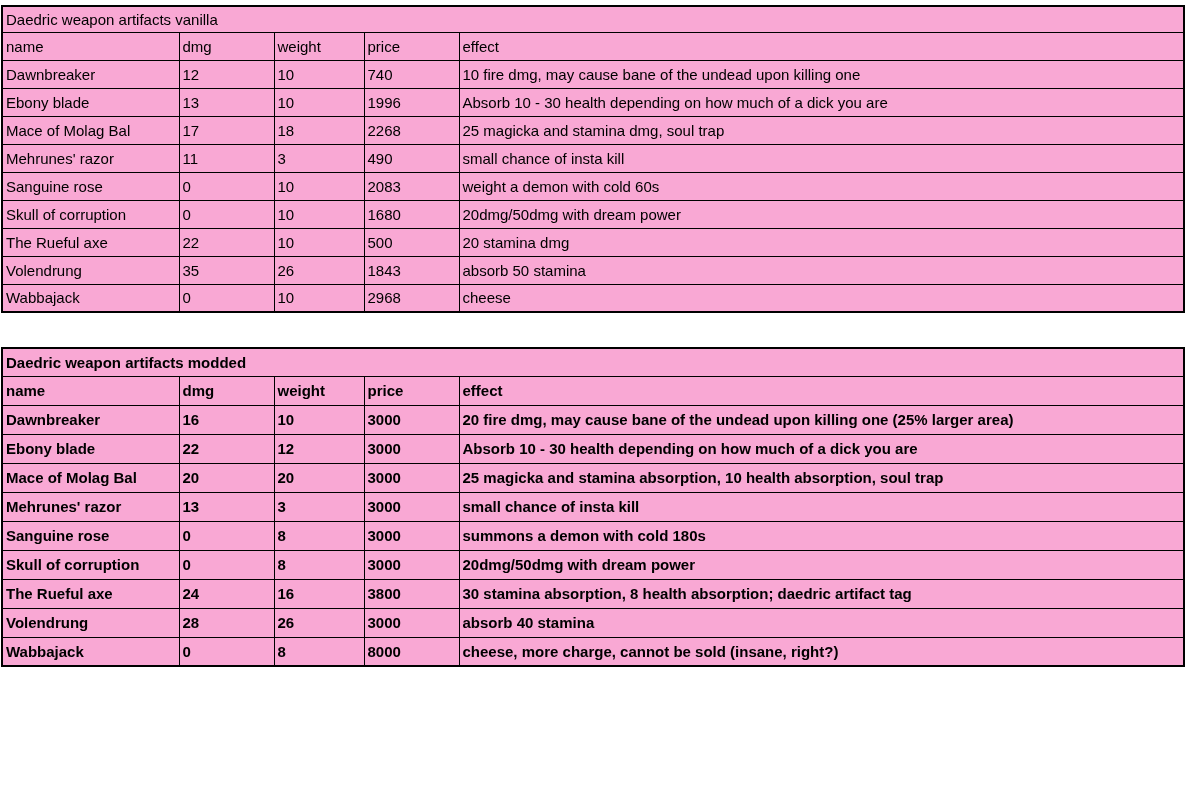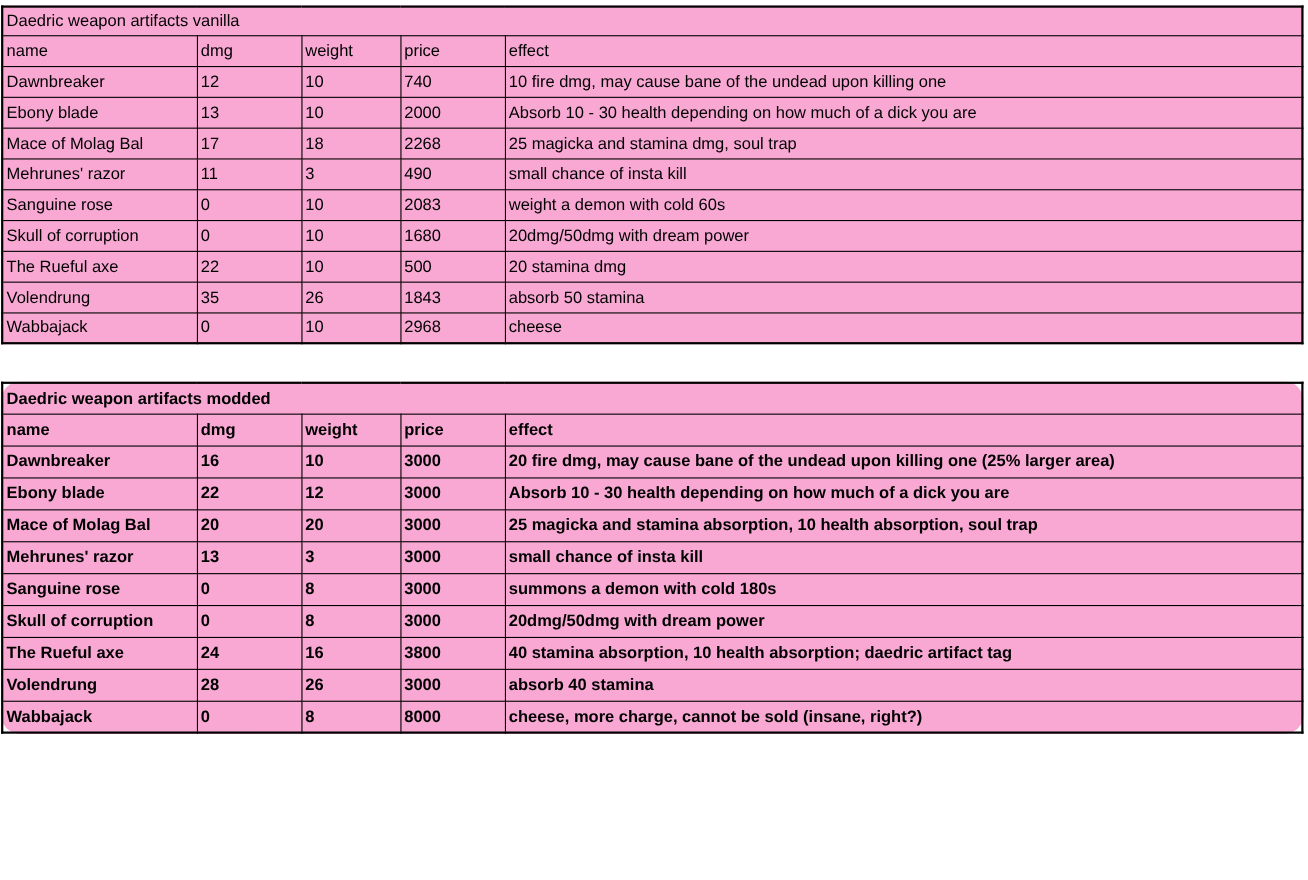--- a/index.html
+++ b/index.html
@@ -28,21 +28,21 @@
     text-align: left;
     vertical-align: middle;
     padding: 0 3px;
     overflow: hidden;
     white-space: nowrap;
   }
   td.title-cell { text-align: center; }
   td.num { text-align: right; }
 
   #table-vanilla { left: 1px; top: 5px;   width: 1184px; }
-  #table-modded  { left: 1px; top: 347px; width: 1184px; border-radius: 17px; }
+  #table-modded  { left: 1px; top: 347px; width: 1184px; }
 
   #table-vanilla tr { height: 28px; }
   #table-vanilla tr.title-row { height: 26px; }
   #table-modded tr { height: 29px; }
   #table-modded tr.title-row { height: 28px; }
 
   
   #table-modded td, #table-modded th { font-weight: bold; }
 </style>
 </head>
@@ -71,21 +71,21 @@
     <td class="cell">Dawnbreaker</td>
     <td class="cell num">12</td>
     <td class="cell num">10</td>
     <td class="cell num">740</td>
     <td class="cell">10 fire dmg, may cause bane of the undead upon killing one</td>
   </tr>
       <tr class="data-row">
     <td class="cell">Ebony blade</td>
     <td class="cell num">13</td>
     <td class="cell num">10</td>
-    <td class="cell num">2000</td>
+    <td class="cell num">1996</td>
     <td class="cell">Absorb 10 - 30 health depending on how much of a dick you are</td>
   </tr>
       <tr class="data-row">
     <td class="cell">Mace of Molag Bal</td>
     <td class="cell num">17</td>
     <td class="cell num">18</td>
     <td class="cell num">2268</td>
     <td class="cell">25 magicka and stamina dmg, soul trap</td>
   </tr>
       <tr class="data-row">
@@ -192,21 +192,21 @@
     <td class="cell num">0</td>
     <td class="cell num">8</td>
     <td class="cell num">3000</td>
     <td class="cell">20dmg/50dmg with dream power</td>
   </tr>
       <tr class="data-row">
     <td class="cell">The Rueful axe</td>
     <td class="cell num">24</td>
     <td class="cell num">16</td>
     <td class="cell num">3800</td>
-    <td class="cell">40 stamina absorption, 10 health absorption; daedric artifact tag</td>
+    <td class="cell">30 stamina absorption, 8 health absorption; daedric artifact tag</td>
   </tr>
       <tr class="data-row">
     <td class="cell">Volendrung</td>
     <td class="cell num">28</td>
     <td class="cell num">26</td>
     <td class="cell num">3000</td>
     <td class="cell">absorb 40 stamina</td>
   </tr>
       <tr class="data-row">
     <td class="cell">Wabbajack</td>

